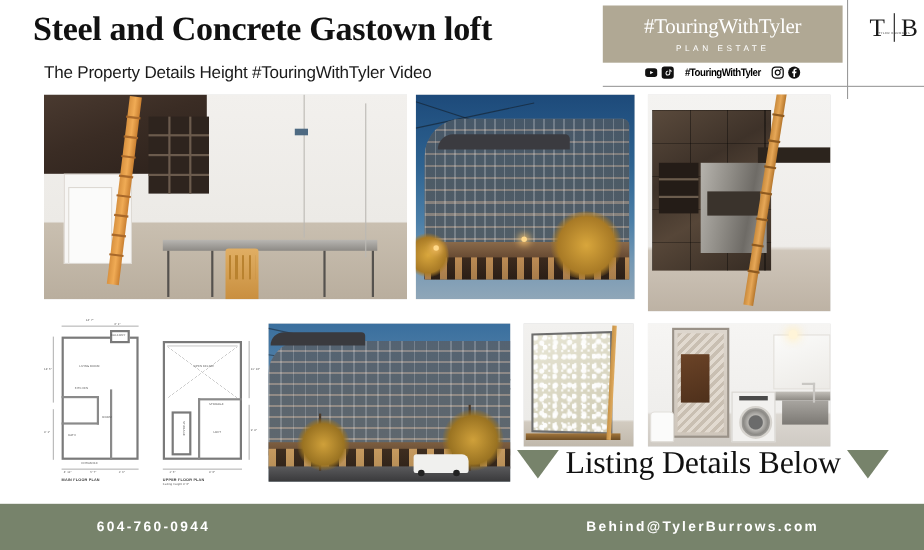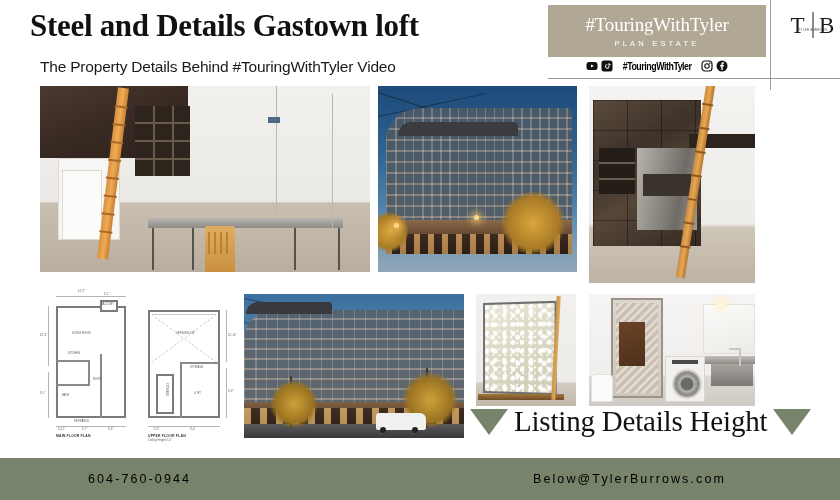--- a/index.html
+++ b/index.html
@@ -251,34 +251,34 @@
   }
 
   
   .footer {
     position: absolute; left: 0; bottom: 0;
     width: 840px; height: 42px;
     background: #77836b;
     display: flex; align-items: center;
   }
   .footer-item {
-    color: #000000; font-size: 12.5px;
-    letter-spacing: 2.1px; white-space: nowrap;
+    color: #ffffff; font-size: 12.5px;
+    letter-spacing: 2.1px; white-space: nowrap; font-weight: bold;
   }
   #f-phone { position:absolute; left: 88px; }
   #f-web   { position:absolute; left: 292px; }
   #f-mail  { position:absolute; left: 533px; }
 </style>
 </head>
 <body>
 
 <div id="page">
 
-  <div class="title">Steel and Details Gastown loft</div>
-  <div class="subtitle">The Property Details Behind #TouringWithTyler Video</div>
+  <div class="title">Steel and Concrete Gastown loft</div>
+  <div class="subtitle">The Property Details Height #TouringWithTyler Video</div>
 
   <div class="badge">
     <div class="badge-main">#TouringWithTyler</div>
     <div class="badge-sub">PLAN ESTATE</div>
   </div>
 
   <div class="social-row">
     <span>
       <svg width="12" height="12" viewBox="0 0 24 24">
           <rect x="1" y="4" width="22" height="16" rx="5" fill="#111"></rect>
@@ -466,22 +466,22 @@
     <div class="p7-washer">
         <i></i>
       </div>
     <div class="p7-counter"></div>
     <div class="p7-sink"></div>
     <div class="p7-tap"></div>
   </div>
 
   <div class="listing">
     <span class="tri"></span>
-    <span class="listing-text">Listing Details Height</span>
+    <span class="listing-text">Listing Details Below</span>
     <span class="tri"></span>
   </div>
 
   <div class="footer">
     <span class="footer-item" id="f-phone">604-760-0944</span>
-    <span class="footer-item" id="f-mail">Below@TylerBurrows.com</span>
+    <span class="footer-item" id="f-mail">Behind@TylerBurrows.com</span>
   </div>
 
 </div>
 
 </body></html>

